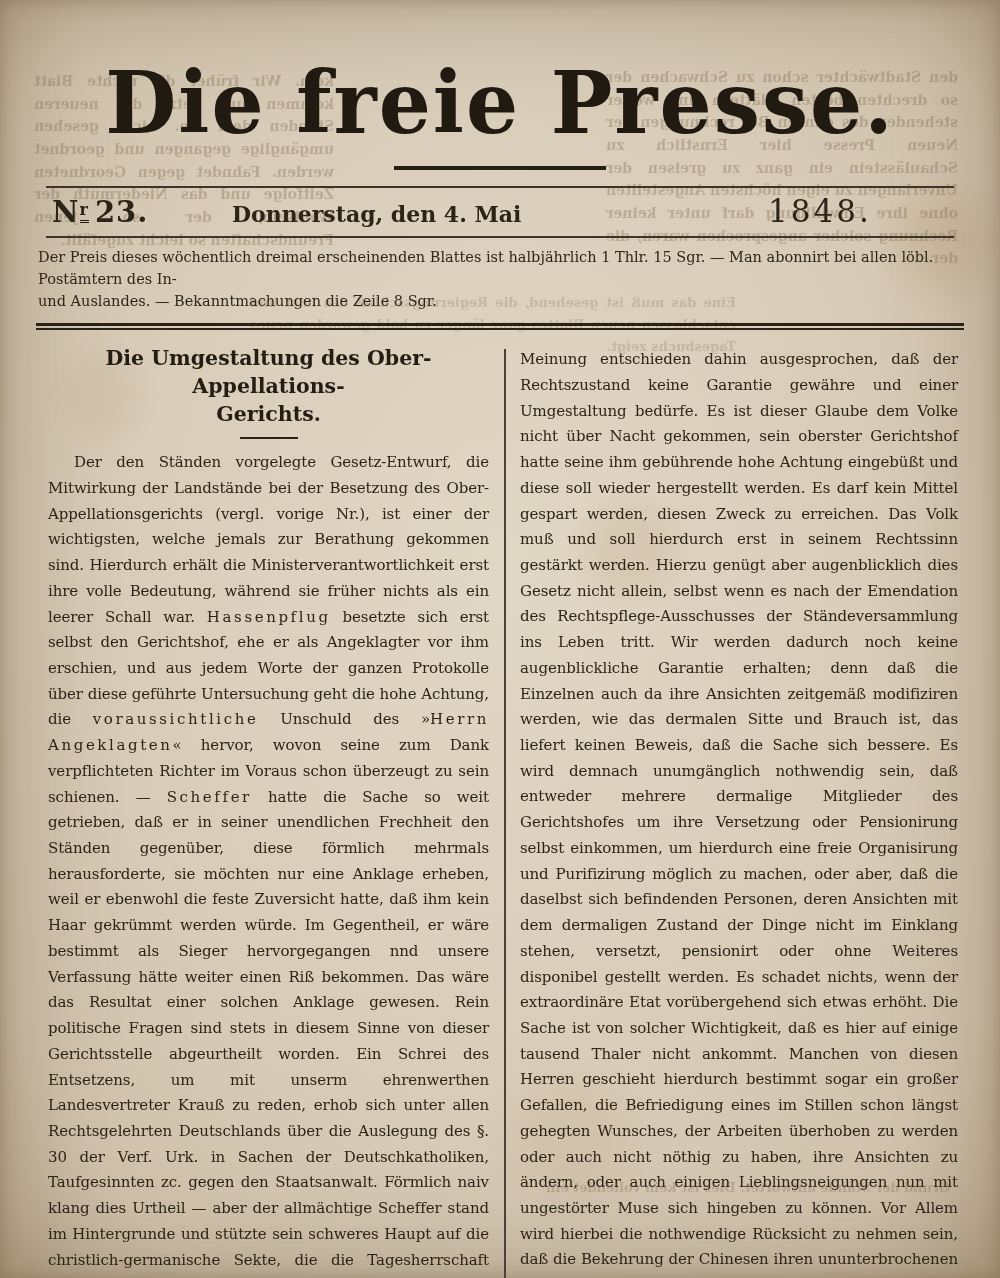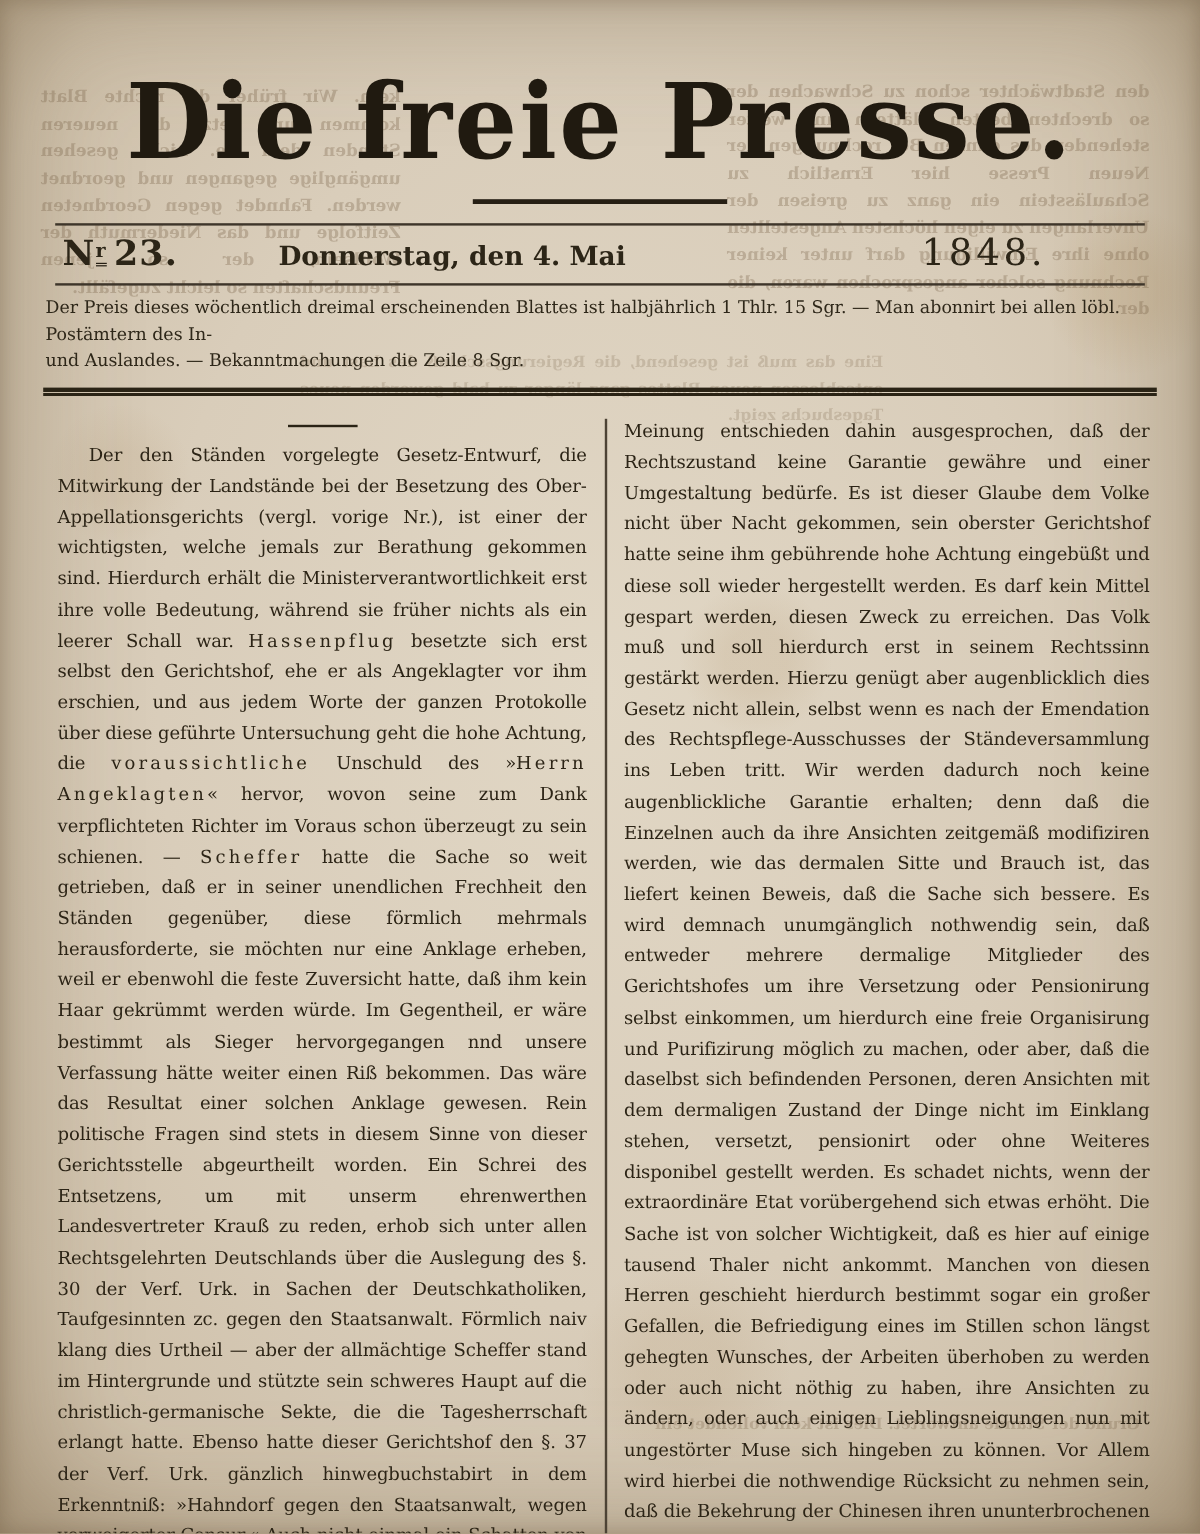--- a/index.html
+++ b/index.html
@@ -153,20 +153,24 @@
     <div class="imprint">
       <div>Der Preis dieses wöchentlich dreimal erscheinenden Blattes ist halbjährlich 1 Thlr. 15 Sgr. — Man abonnirt bei allen löbl. Postämtern des In-</div>
       <div>und Auslandes. — Bekanntmachungen die Zeile 8 Sgr.</div>
     </div>
 
     <div class="heavy-rule"></div>
 
     <div class="columns">
 
       <div class="col-left">
+        <div class="article-heading">
+          <div>Die Umgestaltung des Ober-Appellations-</div>
+          <div>Gerichts.</div>
+        </div>
         <div class="heading-rule"></div>
         <p class="body-par indent"><span>Der den Ständen vorgelegte Gesetz-Entwurf, die Mitwirkung der Landstände bei der Besetzung des Ober-Appellationsgerichts (vergl. vorige Nr.), ist einer der wichtigsten, welche jemals zur Berathung gekommen sind. Hierdurch erhält die Ministerverantwortlichkeit erst ihre volle Bedeutung, während sie früher nichts als ein leerer Schall war. </span><span class="sperr">Hassenpflug</span><span> besetzte sich erst selbst den Gerichtshof, ehe er als Angeklagter vor ihm erschien, und aus jedem Worte der ganzen Protokolle über diese geführte Untersuchung geht die hohe Achtung, die </span><span class="sperr">voraussichtliche</span><span> Unschuld des »</span><span class="sperr">Herrn Angeklagten</span><span>« hervor, wovon seine zum Dank verpflichteten Richter im Voraus schon überzeugt zu sein schienen. — </span><span class="sperr">Scheffer</span><span> hatte die Sache so weit getrieben, daß er in seiner unendlichen Frechheit den Ständen gegenüber, diese förmlich mehrmals herausforderte, sie möchten nur eine Anklage erheben, weil er ebenwohl die feste Zuversicht hatte, daß ihm kein Haar gekrümmt werden würde. Im Gegentheil, er wäre bestimmt als Sieger hervorgegangen nnd unsere Verfassung hätte weiter einen Riß bekommen. Das wäre das Resultat einer solchen Anklage gewesen. Rein politische Fragen sind stets in diesem Sinne von dieser Gerichtsstelle abgeurtheilt worden. Ein Schrei des Entsetzens, um mit unserm ehrenwerthen Landesvertreter Krauß zu reden, erhob sich unter allen Rechtsgelehrten Deutschlands über die Auslegung des §. 30 der Verf. Urk. in Sachen der Deutschkatholiken, Taufgesinnten zc. gegen den Staatsanwalt. Förmlich naiv klang dies Urtheil — aber der allmächtige Scheffer stand im Hintergrunde und stützte sein schweres Haupt auf die christlich-germanische Sekte, die die Tagesherrschaft erlangt hatte. Ebenso hatte dieser Gerichtshof den §. 37 der Verf. Urk. gänzlich hinwegbuchstabirt in dem Erkenntniß: »Hahndorf gegen den Staatsanwalt, wegen verweigerter Censur.« Auch nicht einmal ein Schatten von der in diesem §. zugesicherten Preßfreiheit war stehen geblieben. Da mußte nothwendig der Glaube an eine unpartheiische Rechtspflege immer schwankender werden und in dem Volke, das seinen Rechtssinn bewahrt hatte, trat auch als einer der ersten Wünsche auf, daß das Oberappellationsgericht umgestaltet würde. Es war dies auch eine der ersten Desiderien, welche vom Kurfürsten bereits am 7. März zugesichert wurden. Es hatte sich die öffentliche</span></p>
       </div>
 
       <div class="col-divider"></div>
 
       <div class="col-right">
         <p class="body-par">Meinung entschieden dahin ausgesprochen, daß der Rechtszustand keine Garantie gewähre und einer Umgestaltung bedürfe. Es ist dieser Glaube dem Volke nicht über Nacht gekommen, sein oberster Gerichtshof hatte seine ihm gebührende hohe Achtung eingebüßt und diese soll wieder hergestellt werden. Es darf kein Mittel gespart werden, diesen Zweck zu erreichen. Das Volk muß und soll hierdurch erst in seinem Rechtssinn gestärkt werden. Hierzu genügt aber augenblicklich dies Gesetz nicht allein, selbst wenn es nach der Emendation des Rechtspflege-Ausschusses der Ständeversammlung ins Leben tritt. Wir werden dadurch noch keine augenblickliche Garantie erhalten; denn daß die Einzelnen auch da ihre Ansichten zeitgemäß modifiziren werden, wie das dermalen Sitte und Brauch ist, das liefert keinen Beweis, daß die Sache sich bessere. Es wird demnach unumgänglich nothwendig sein, daß entweder mehrere dermalige Mitglieder des Gerichtshofes um ihre Versetzung oder Pensionirung selbst einkommen, um hierdurch eine freie Organisirung und Purifizirung möglich zu machen, oder aber, daß die daselbst sich befindenden Personen, deren Ansichten mit dem dermaligen Zustand der Dinge nicht im Einklang stehen, versetzt, pensionirt oder ohne Weiteres disponibel gestellt werden. Es schadet nichts, wenn der extraordinäre Etat vorübergehend sich etwas erhöht. Die Sache ist von solcher Wichtigkeit, daß es hier auf einige tausend Thaler nicht ankommt. Manchen von diesen Herren geschieht hierdurch bestimmt sogar ein großer Gefallen, die Befriedigung eines im Stillen schon längst gehegten Wunsches, der Arbeiten überhoben zu werden oder auch nicht nöthig zu haben, ihre Ansichten zu ändern, oder auch einigen Lieblingsneigungen nun mit ungestörter Muse sich hingeben zu können. Vor Allem wird hierbei die nothwendige Rücksicht zu nehmen sein, daß die Bekehrung der Chinesen ihren ununterbrochenen Fortgang behalte, weil dieser Gegenstand von so unendlicher Wichtigkeit für den Kurstaat ist, daß man seit einigen Jahren nicht an China denken konnte, ohne unwillkürlich an Kurhessen erinnert zu werden. Die Mitglieder dieser Kommission sind bestimmt so von ihrem hohen Beruf durchdrungen und verlangen weiter keine irdischen Belohnungen, daß sie sich vielleicht sofort bereit erklären, mit halbem Gehalte einzig und allein ihrem himmlischen Berufe zu leben und sich nur an dem »himmlischen Duft der Mitte« zu laben. Andere, die Glauben gehalten haben, sind wohl ebenso bereitwillig, wenn ihnen die volle Zeit wird, mit Barmen zu korrespondiren und für</p>
       </div>
 

